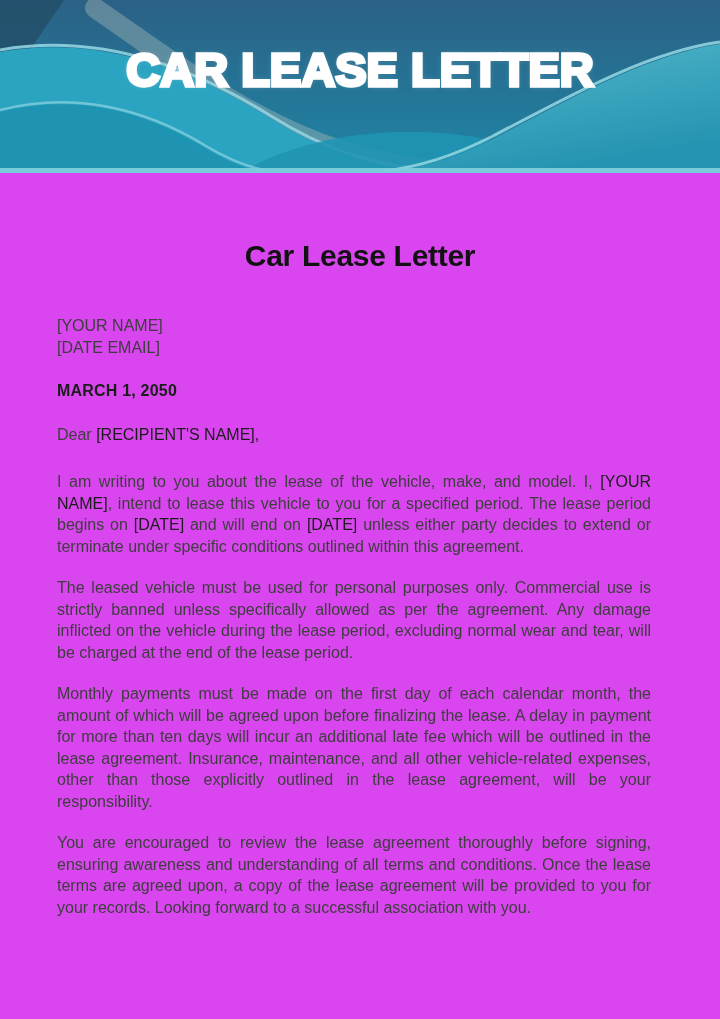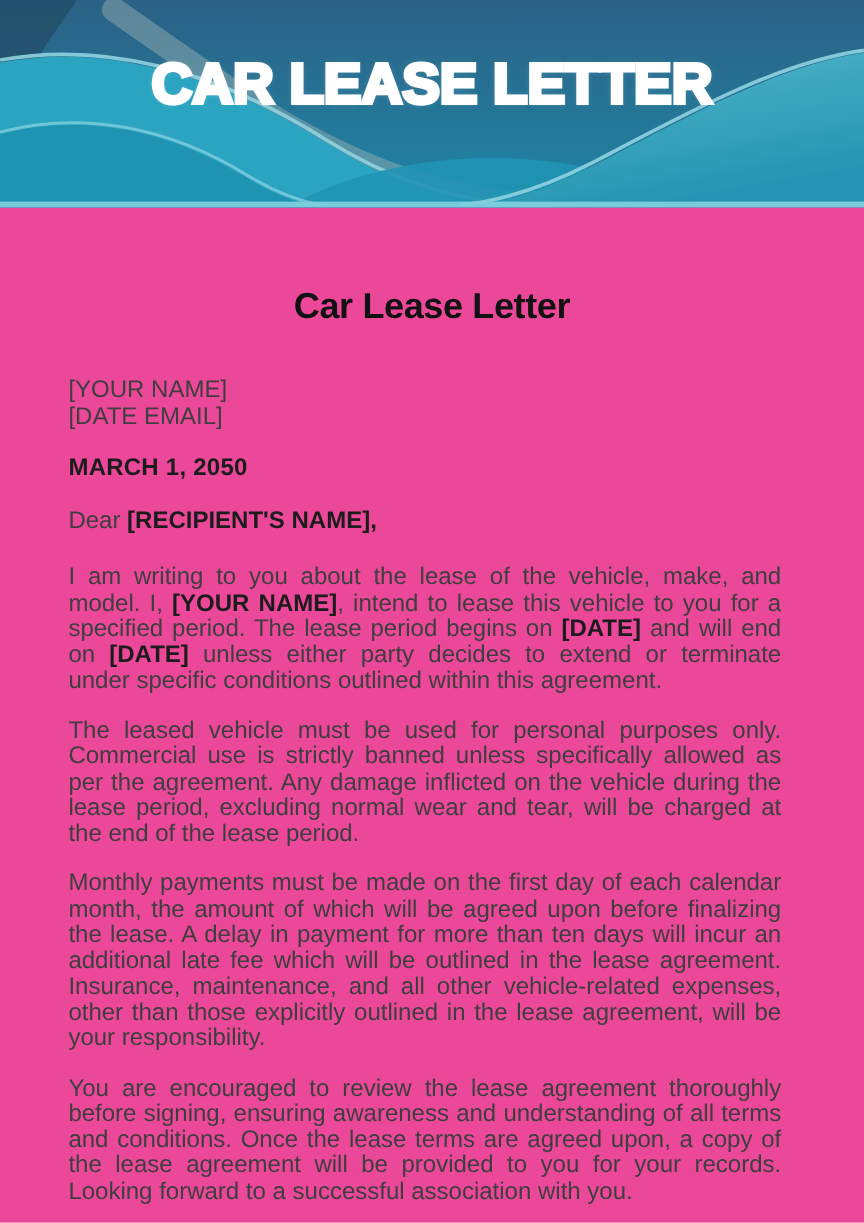--- a/index.html
+++ b/index.html
@@ -1,20 +1,20 @@
 <!DOCTYPE html>
 <html><head>
 <meta charset="utf-8">
 <style>
   html, body { margin: 0; padding: 0; background: #ffffff; }
   .page {
     width: 720px;
     height: 1019px;
     margin: 0 auto;
-    background: #ec4899;
+    background: #d946ef;
     overflow: hidden;
     font-family: "Liberation Sans", sans-serif;
   }
 
   
   .banner {
     position: relative;
     width: 720px;
     height: 173px;
     overflow: hidden;
@@ -39,35 +39,35 @@
   .doc { padding: 0 57px; color: #3e3e3e; }
   .doc-title {
     font-size: 30px;
     font-weight: 700;
     color: #121212;
     text-align: center;
     margin: 66px 0 42px 0;
     letter-spacing: -0.3px;
   }
   .addr-line, .para, .date-line, .salutation {
-    font-size: 20px;
+    font-size: 16px;
     line-height: 21.5px;
     color: #3e3e3e;
   }
   .sender-block { margin: 0; }
   .date-line {
     font-weight: 700;
     color: #1c1c1c;
     letter-spacing: 0.2px;
     margin: 22px 0 22px 0;
   }
   .recipient-block { margin: 0 0 22px 0; }
   .salutation { margin: 0 0 26px 0; }
   .para { text-align: justify; margin: 0 12px 20px 0; }
-  b { font-weight: 700; color: #1c1c1c; }
+  b { font-weight: 400; color: #1c1c1c; }
 </style>
 </head>
 <body>
 
 <div class="page">
 
   <header class="banner">
     <svg viewBox="0 0 720 173" width="720" height="173" preserveAspectRatio="none" aria-hidden="true">
       <defs>
         <linearGradient id="bgGrad" x1="0" y1="0" x2="0" y2="1">

